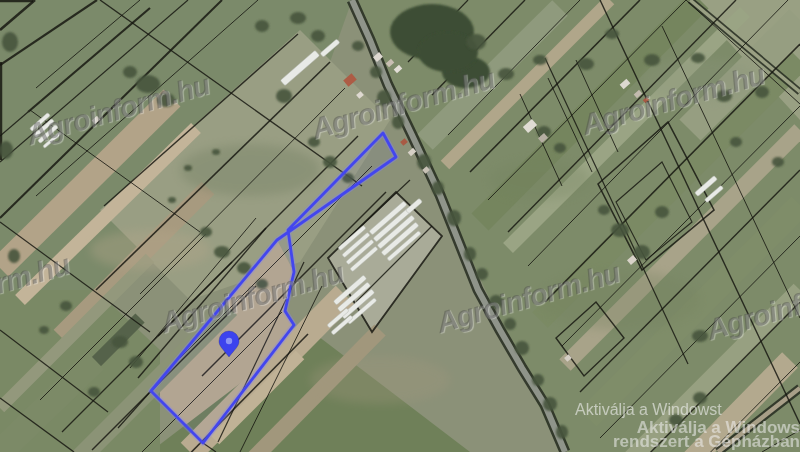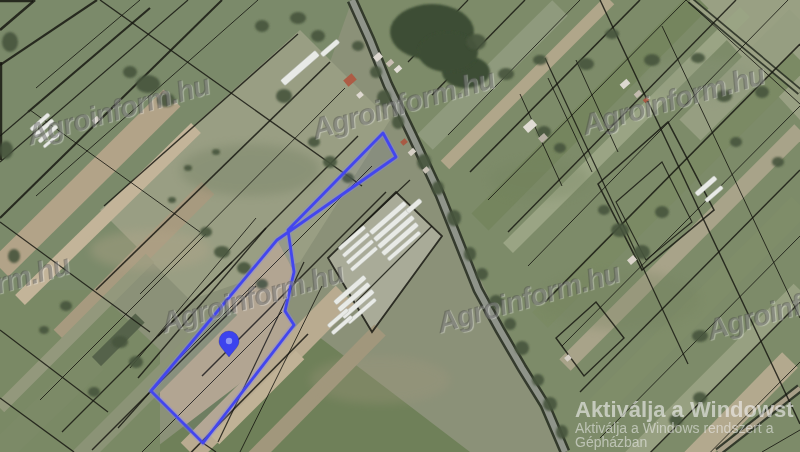--- a/index.html
+++ b/index.html
@@ -4,22 +4,22 @@
 <style>
   html,body{margin:0;padding:0;background:#222;}
   .canvas{position:relative;width:800px;height:452px;overflow:hidden;background:#8b9178;
           font-family:"Liberation Sans",sans-serif;}
   .canvas svg{position:absolute;left:0;top:0;}
   .wm{position:absolute;white-space:nowrap;font-family:"Liberation Sans",sans-serif;
       font-weight:bold;font-style:italic;font-size:29px;letter-spacing:-1px;
       color:rgba(72,72,72,0.42);text-shadow:1px 1px 1px rgba(255,255,255,0.35);
       transform:translate(-50%,-50%) rotate(-16deg);pointer-events:none;}
   .win-activate{position:absolute;left:575px;top:399px;color:#f0f0f0;pointer-events:none;}
-  .win-line1{font-size:22px;font-weight:700;color:rgba(244,244,244,0.60);line-height:22px;}
-  .win-line2{font-size:14px;font-weight:400;color:rgba(240,240,240,0.55);line-height:14px;}
+  .win-line1{font-size:16px;font-weight:400;color:rgba(244,244,244,0.60);line-height:22px;}
+  .win-line2{font-size:17px;font-weight:700;color:rgba(240,240,240,0.55);line-height:14px;text-align:right;}
 </style>
 </head>
 <body>
 
 <div class="canvas">
   <svg id="map-svg" width="800" height="452" viewBox="0 0 800 452">
     <defs>
       <filter id="soft" x="-60%" y="-60%" width="220%" height="220%">
         <feGaussianBlur stdDeviation="5"></feGaussianBlur>
       </filter>

